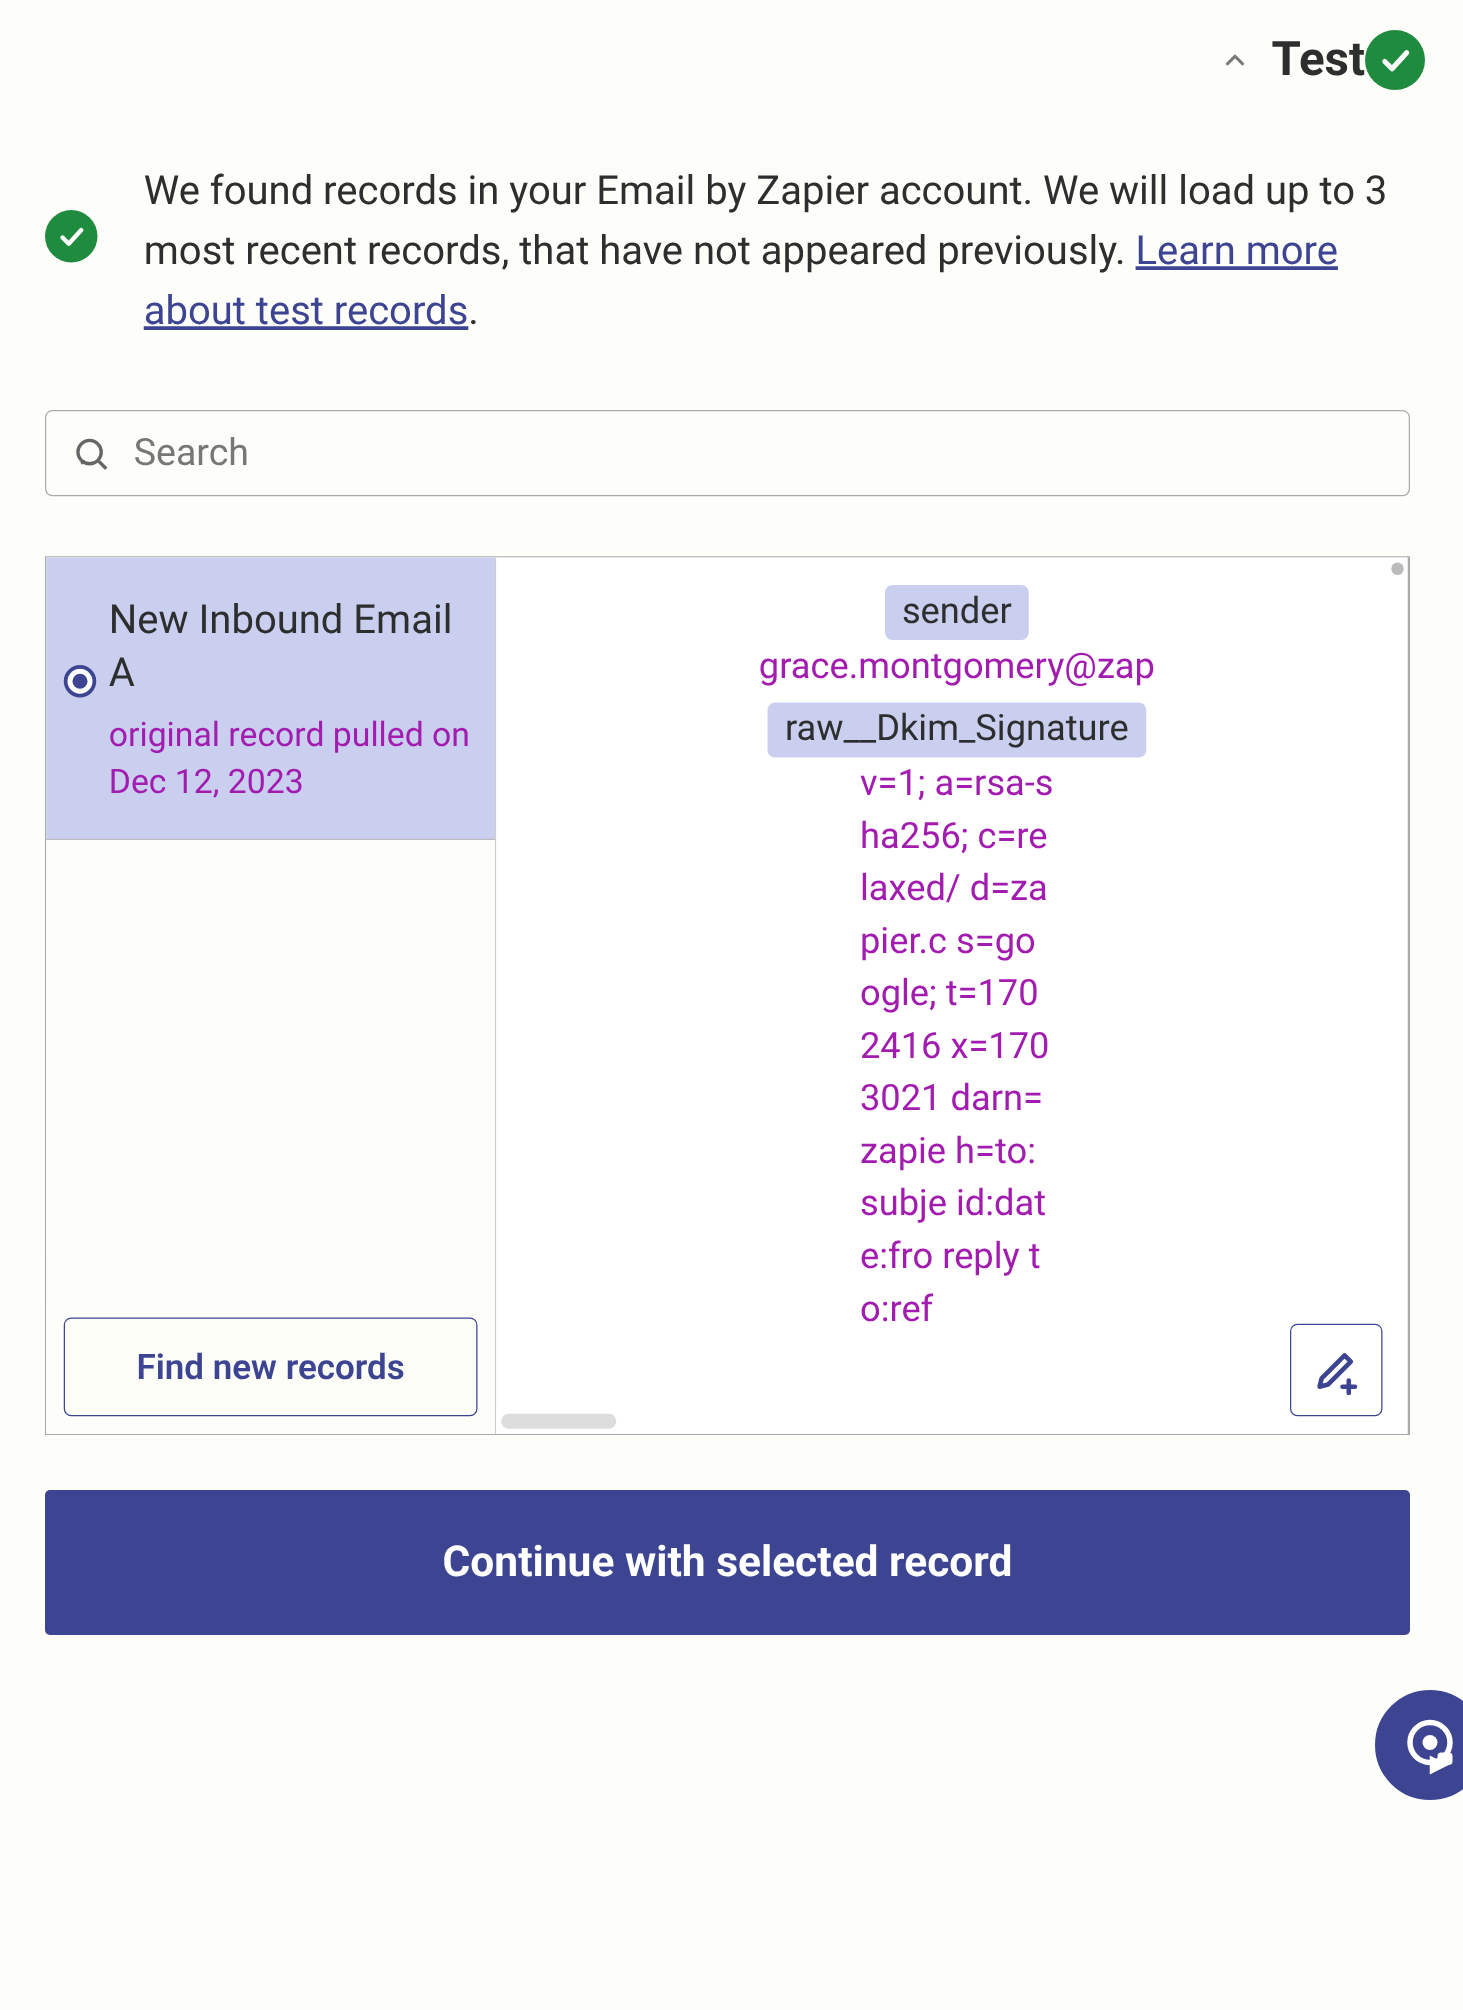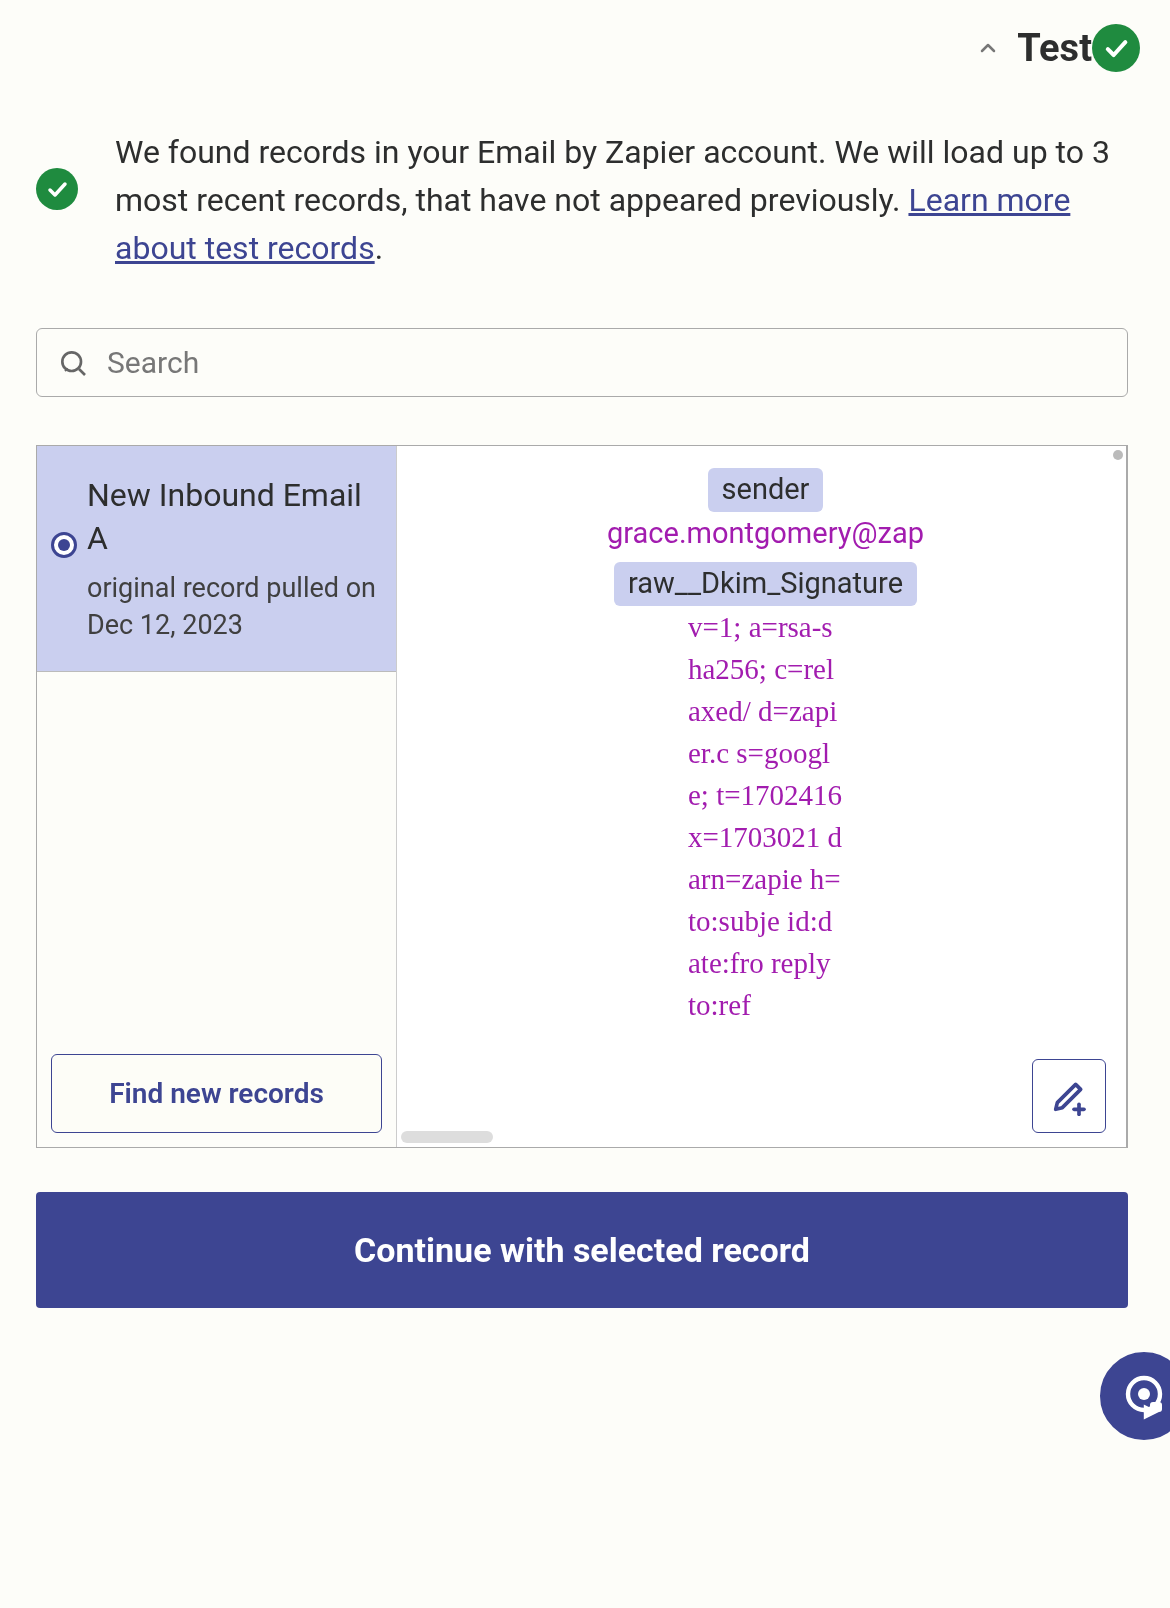--- a/index.html
+++ b/index.html
@@ -78,21 +78,21 @@
   .radio-outer {
     width: 26px; height: 26px; border-radius: 50%;
     border: 3px solid #3d4592; display:flex;align-items:center;justify-content:center;
     flex-shrink:0; margin-top: 58px; background:#fff;
   }
   .radio-inner {
     width: 12px; height: 12px; border-radius: 50%; background:#3d4592;
   }
   .record-texts { flex:1; }
   .record-title { font-size: 32px; color:#2d2e2e; line-height:1.35; margin-bottom: 10px;}
-  .record-sub { font-size: 27px; color:#404040; line-height:1.35;}
+  .record-sub { font-size: 27px; color:#a21caf; line-height:1.35;}
   .left-spacer { flex:1; background:#fdfdf9;}
   .find-wrap { padding: 14px 14px 14px 14px; background:#fdfdf9;}
   .find-btn {
     width: 100%; border: 1.5px solid #3d4592; color: #3d4592;
     background: #fdfdf7; font-size: 28px; font-weight: 600;
     padding: 22px 10px; border-radius: 6px; cursor: pointer;
     font-family: inherit;
   }
   .right-col {
     flex:1; overflow: hidden; position: relative; background:#fff;
@@ -101,21 +101,21 @@
     position: absolute; inset: 0; overflow: auto;
     padding: 22px 18px 22px 26px;
   }
   .kv-row { display:flex; align-items: center; margin-bottom: 8px; flex-direction: column;}
   .pill {
     background: #cacfef; color: #2d2e2e;
     font-size: 29px; padding: 4px 14px 6px 14px; border-radius: 6px;
     white-space: nowrap;
   }
   .val { font-size: 29px; color:#a21caf; line-height: 1.45; white-space: nowrap;}
-  .val.wrap { white-space: normal; word-break: break-all; width: 155px; font-family: Liberation Serif, serif; }
+  .val.wrap { white-space: normal; word-break: break-all; width: 155px; }
   .scroll-thumb { position:absolute; right:3px; top:4px; width:10px; height:10px; background:#bbb; border-radius:5px;}
   .hscroll { position:absolute; left:4px; bottom:4px; height:12px; width:92px; background:#ddd; border-radius:6px;}
   .edit-fab {
     position: absolute; right: 20px; bottom: 14px;
     width: 74px; height: 74px; border: 1.5px solid #3d4592; border-radius: 6px;
     background: #fff; display:flex; align-items:center; justify-content:center; cursor:pointer;
   }
   .edit-fab svg { width: 40px; height: 40px; fill:none; stroke:#3d4592; stroke-width:2.2; stroke-linecap:round; stroke-linejoin:round;}
   .continue-wrap { margin: 44px 12px 0 12px; }
   .continue-btn {

